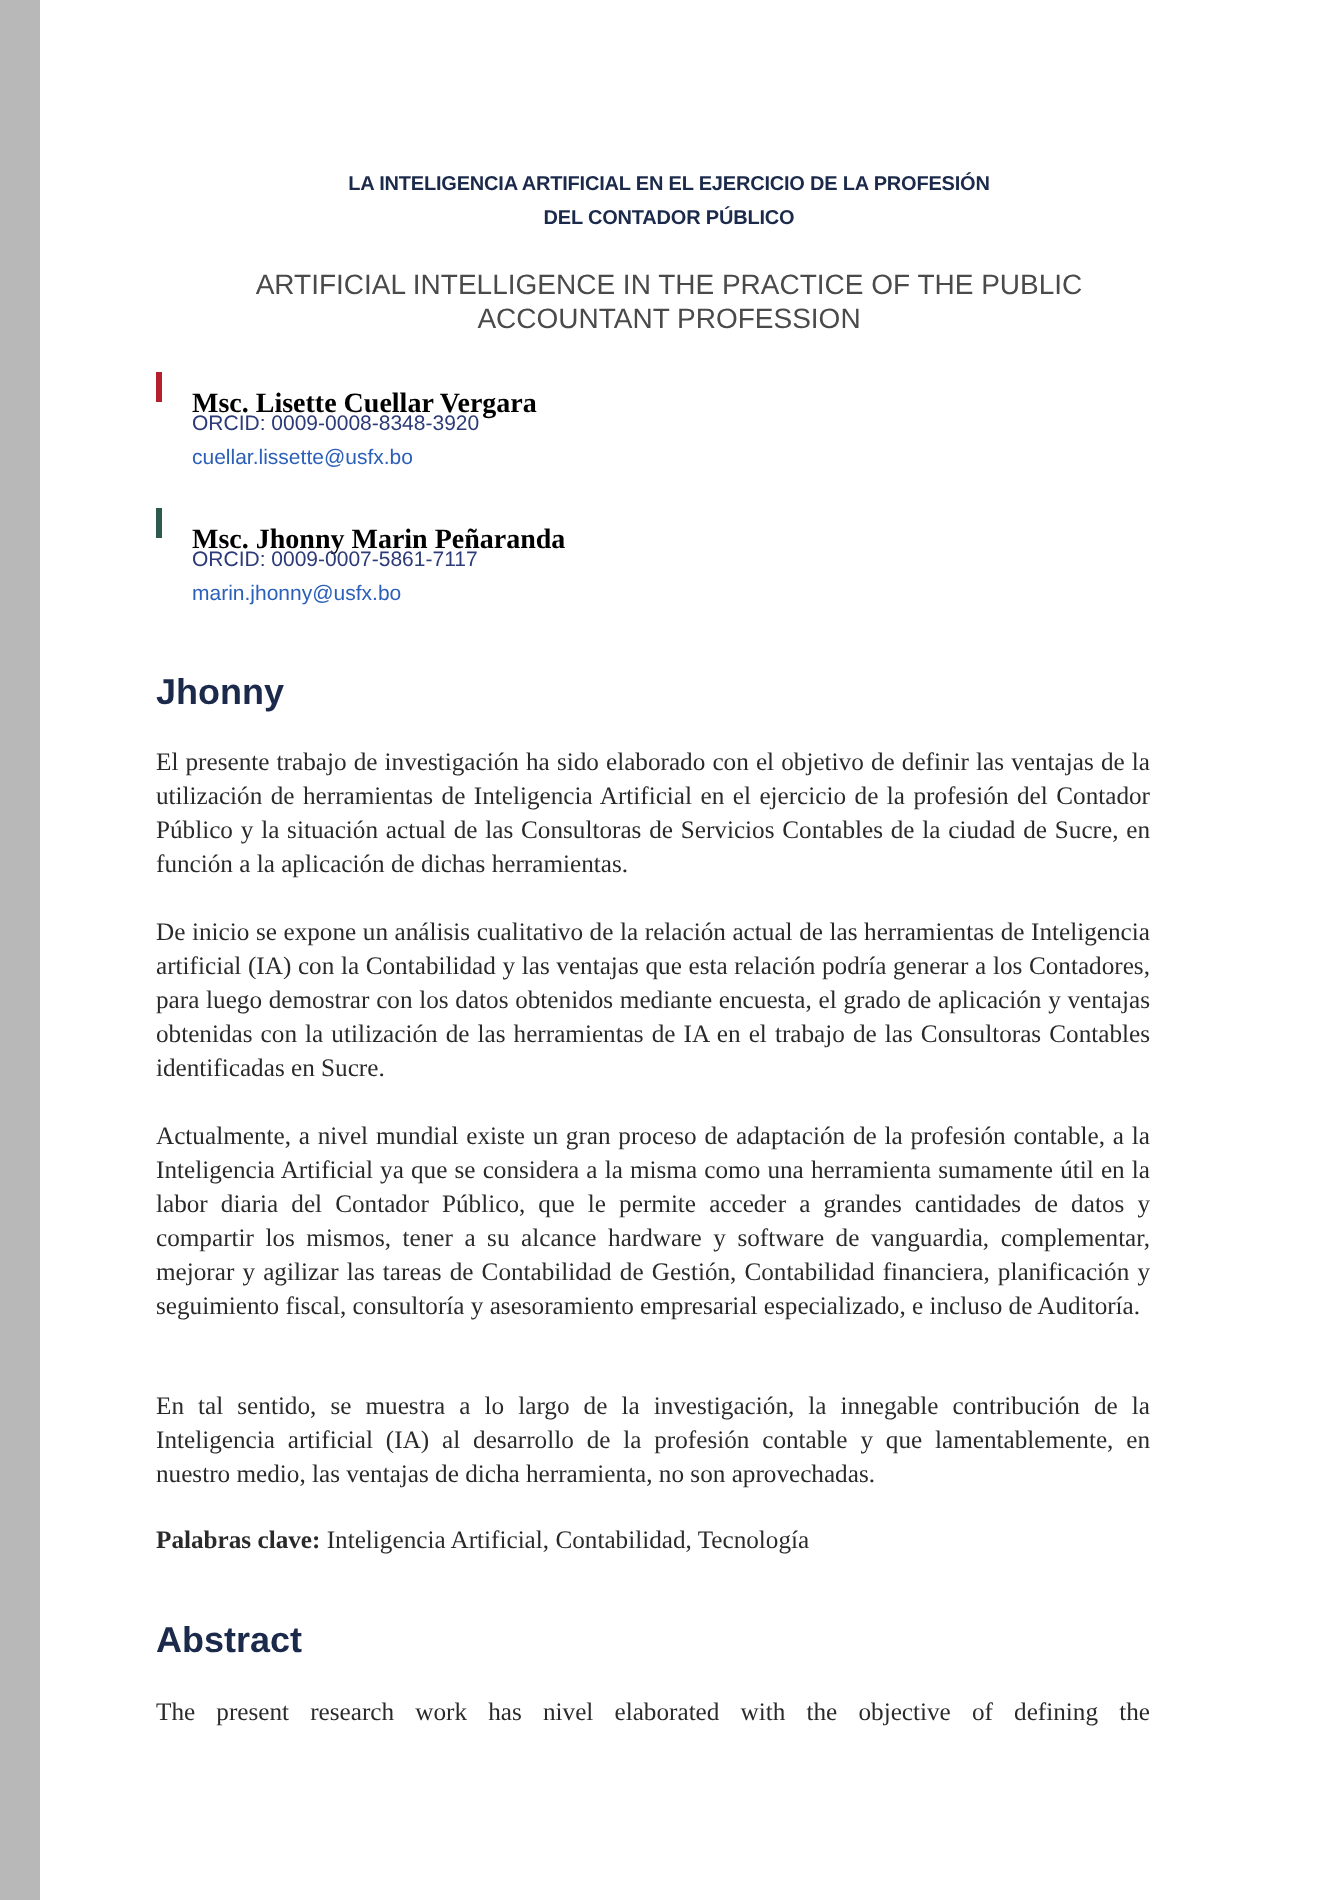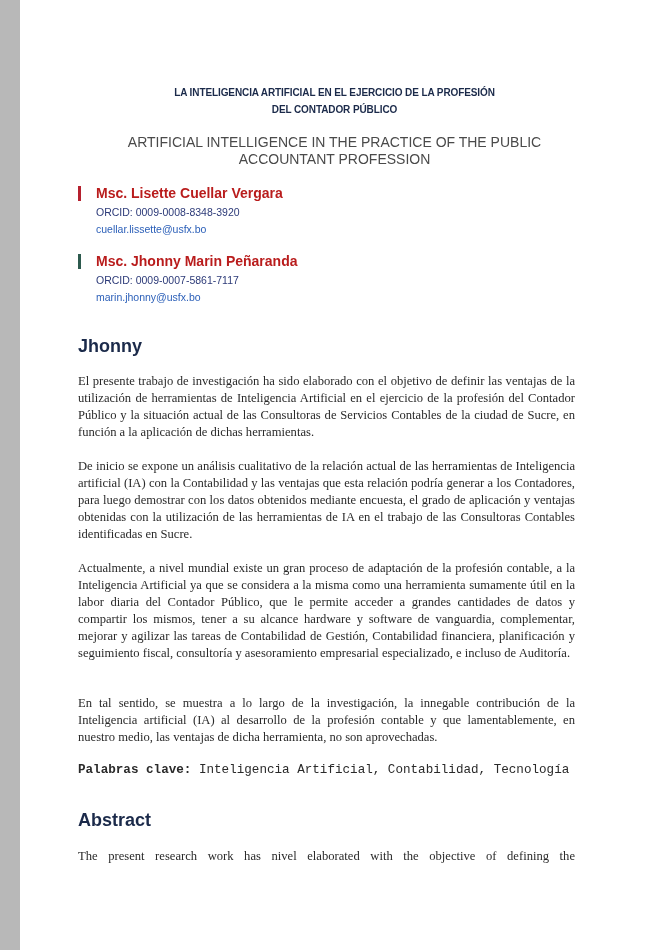--- a/index.html
+++ b/index.html
@@ -15,22 +15,22 @@
     }
     .title-en {
       position: absolute; left: 0; width: 669px; top: 134px;
       text-align: center; font-family: "Liberation Sans", sans-serif; font-weight: normal;
       font-size: 14px; line-height: 17px; color: #4a4a4a;
     }
 
     .author { position: absolute; left: 78px; }
     .author .bar { position: absolute; left: 0; top: 2px; width: 3px; height: 15px; }
     .author .name {
-      position: absolute; left: 18px; top: 0; white-space: nowrap;
-      font-family: Liberation Sans, sans-serif; font-weight: bold; font-size: 14px; line-height: 18px; color: #b91c1c;
+      position: absolute; left: 18px; top: 10px; white-space: nowrap;
+      font-family: Liberation Serif, serif; font-weight: bold; font-size: 14px; line-height: 18px; color: #000000;
     }
     .author .orcid {
       position: absolute; left: 18px; top: 22px; white-space: nowrap;
       font-family: "Liberation Sans", sans-serif; font-size: 10.5px; line-height: 13px; color: #2c3a78;
     }
     .author .email {
       position: absolute; left: 18px; top: 39px; white-space: nowrap;
       font-family: "Liberation Sans", sans-serif; font-size: 10.5px; line-height: 13px; color: #2b5fb8; text-decoration: none;
     }
     .author1 { top: 184px; }
@@ -45,21 +45,21 @@
 
     .para {
       position: absolute; left: 78px; width: 497px;
       font-family: "Liberation Serif", serif; font-size: 12.6px; line-height: 17px; color: #2a2a2a;
       text-align: justify; hyphens: manual;
     }
     .p1 { top: 373px; }
     .p2 { top: 458px; }
     .p3 { top: 560px; }
     .p4 { top: 695px; }
-    .keywords { top: 762px; font-family: Liberation Mono, monospace; }
+    .keywords { top: 762px; }
     .keywords b { font-weight: bold; }
     .p-abstract { top: 848px; text-align-last: justify; }
   </style>
 </head>
 <body>
 
 <div class="side-strip"></div>
 <div class="page"></div>
 
 <h1 class="title-es">

